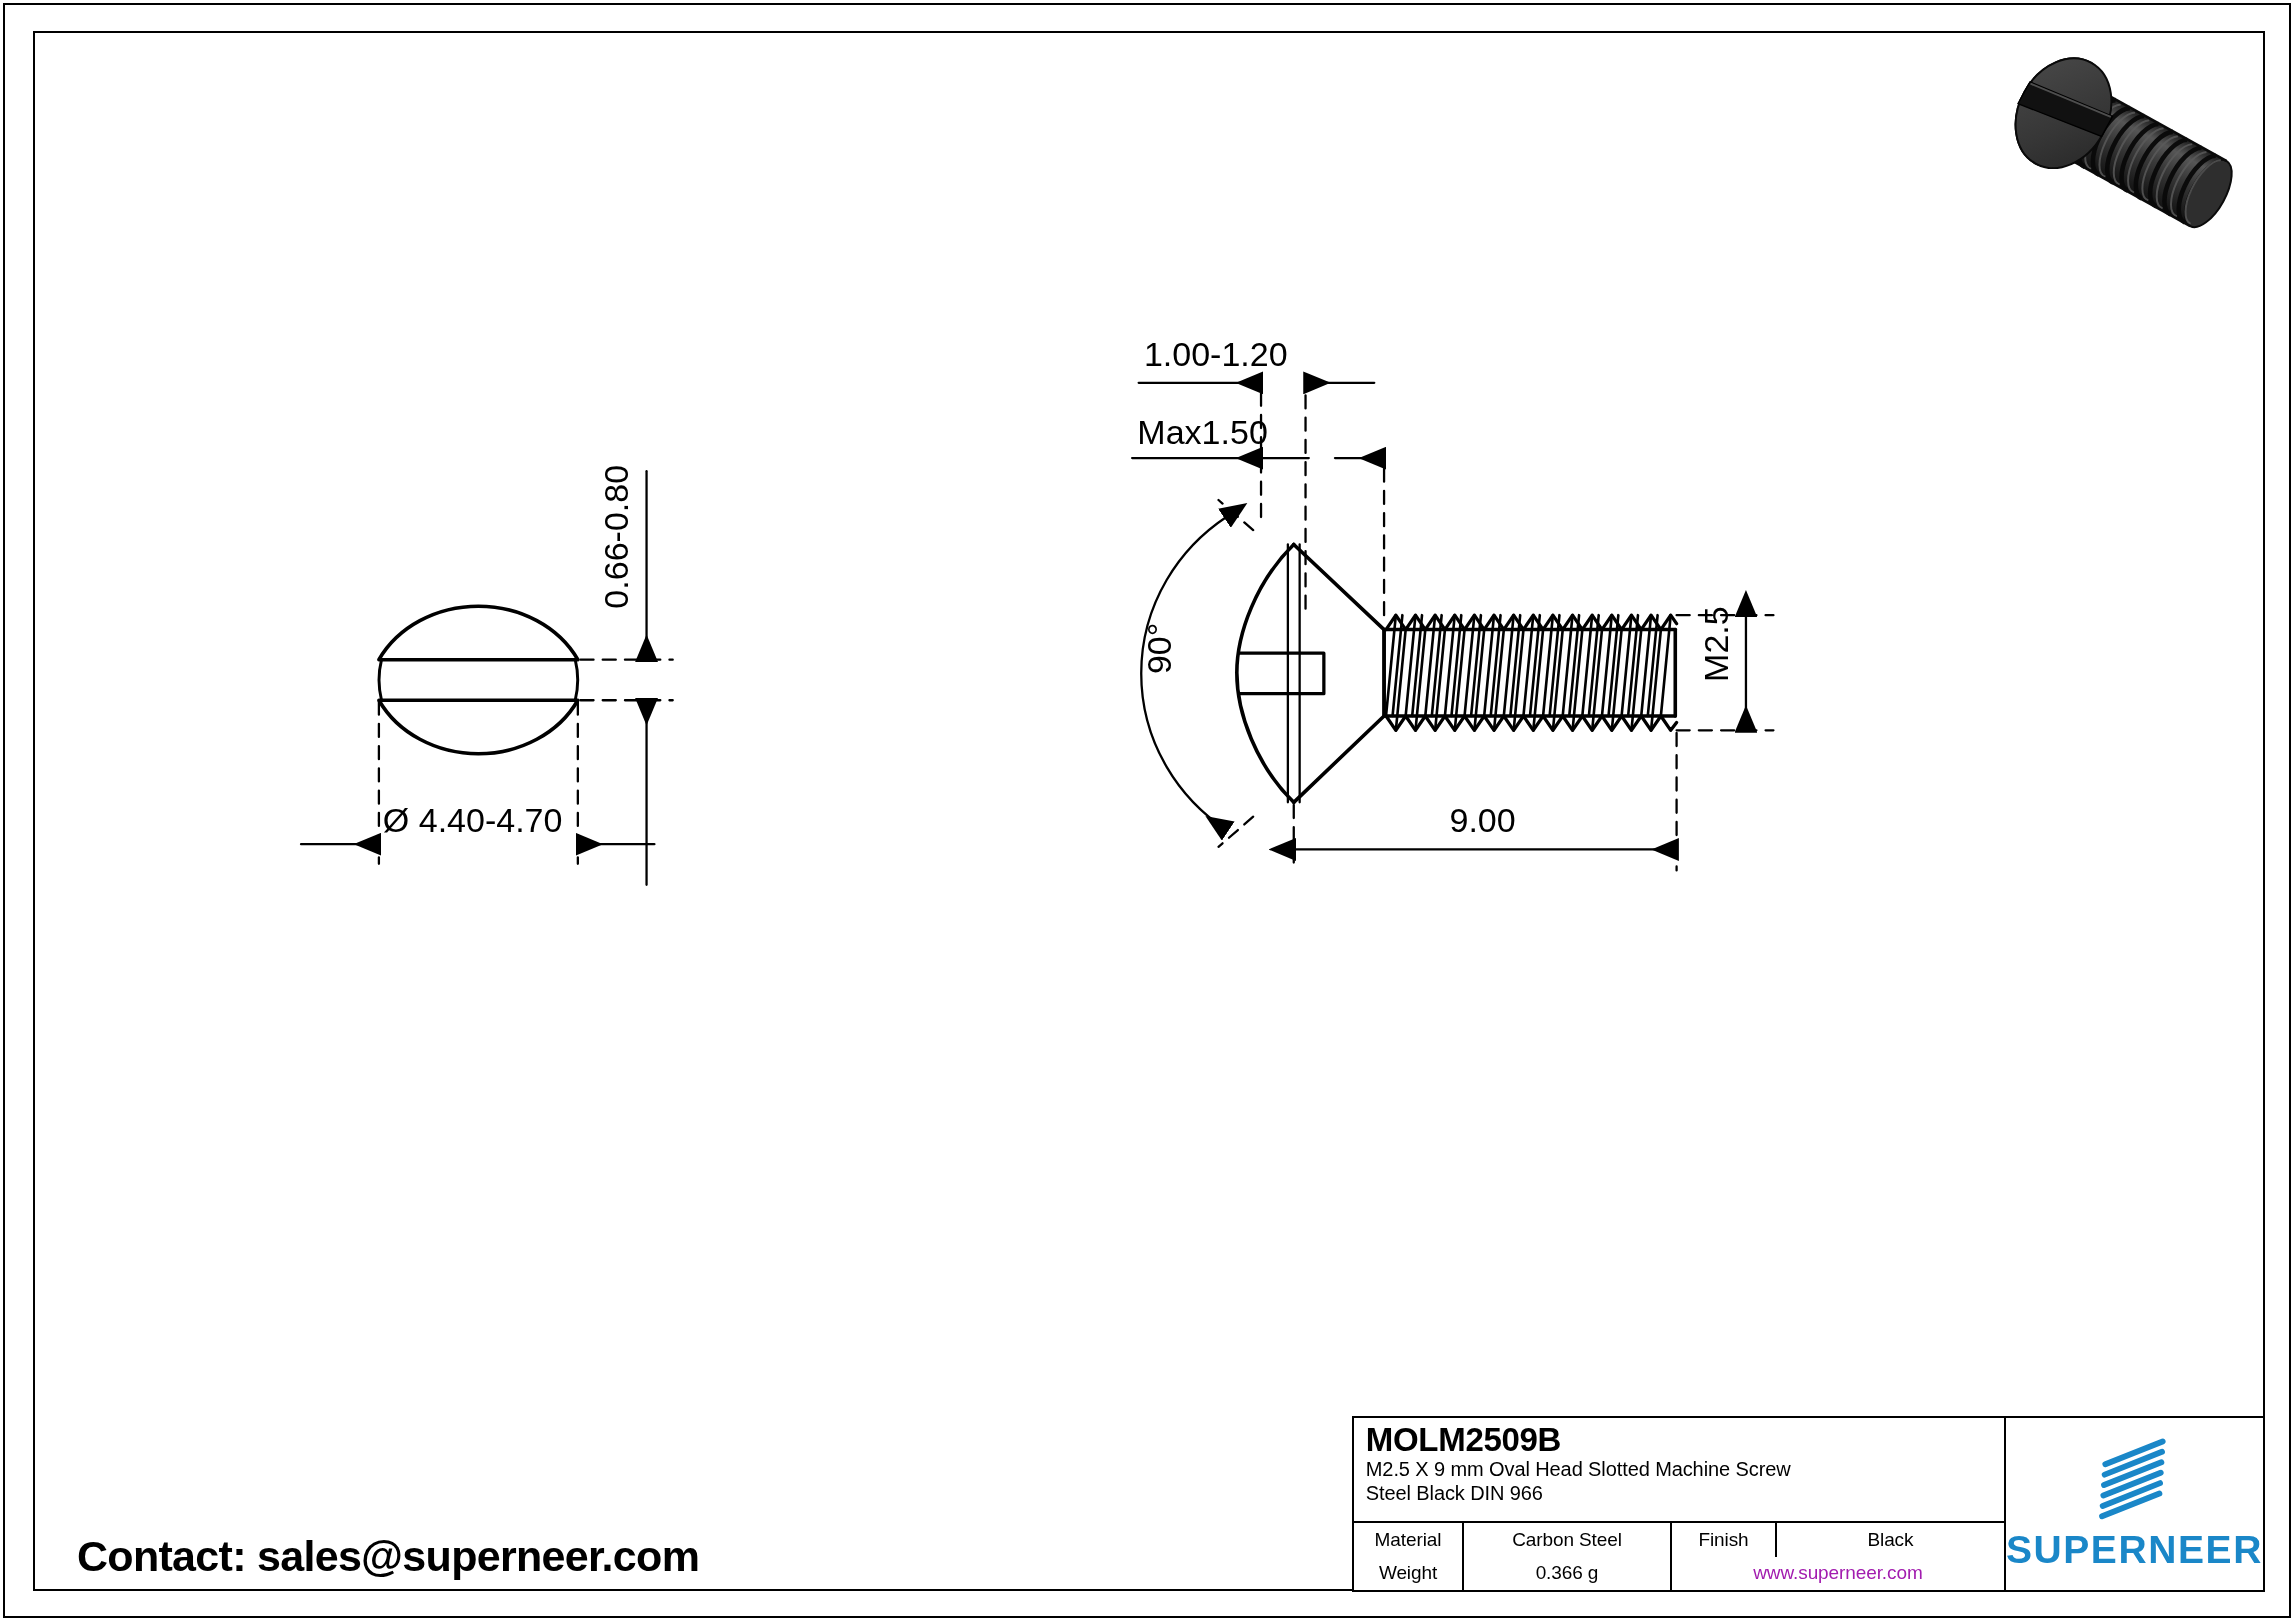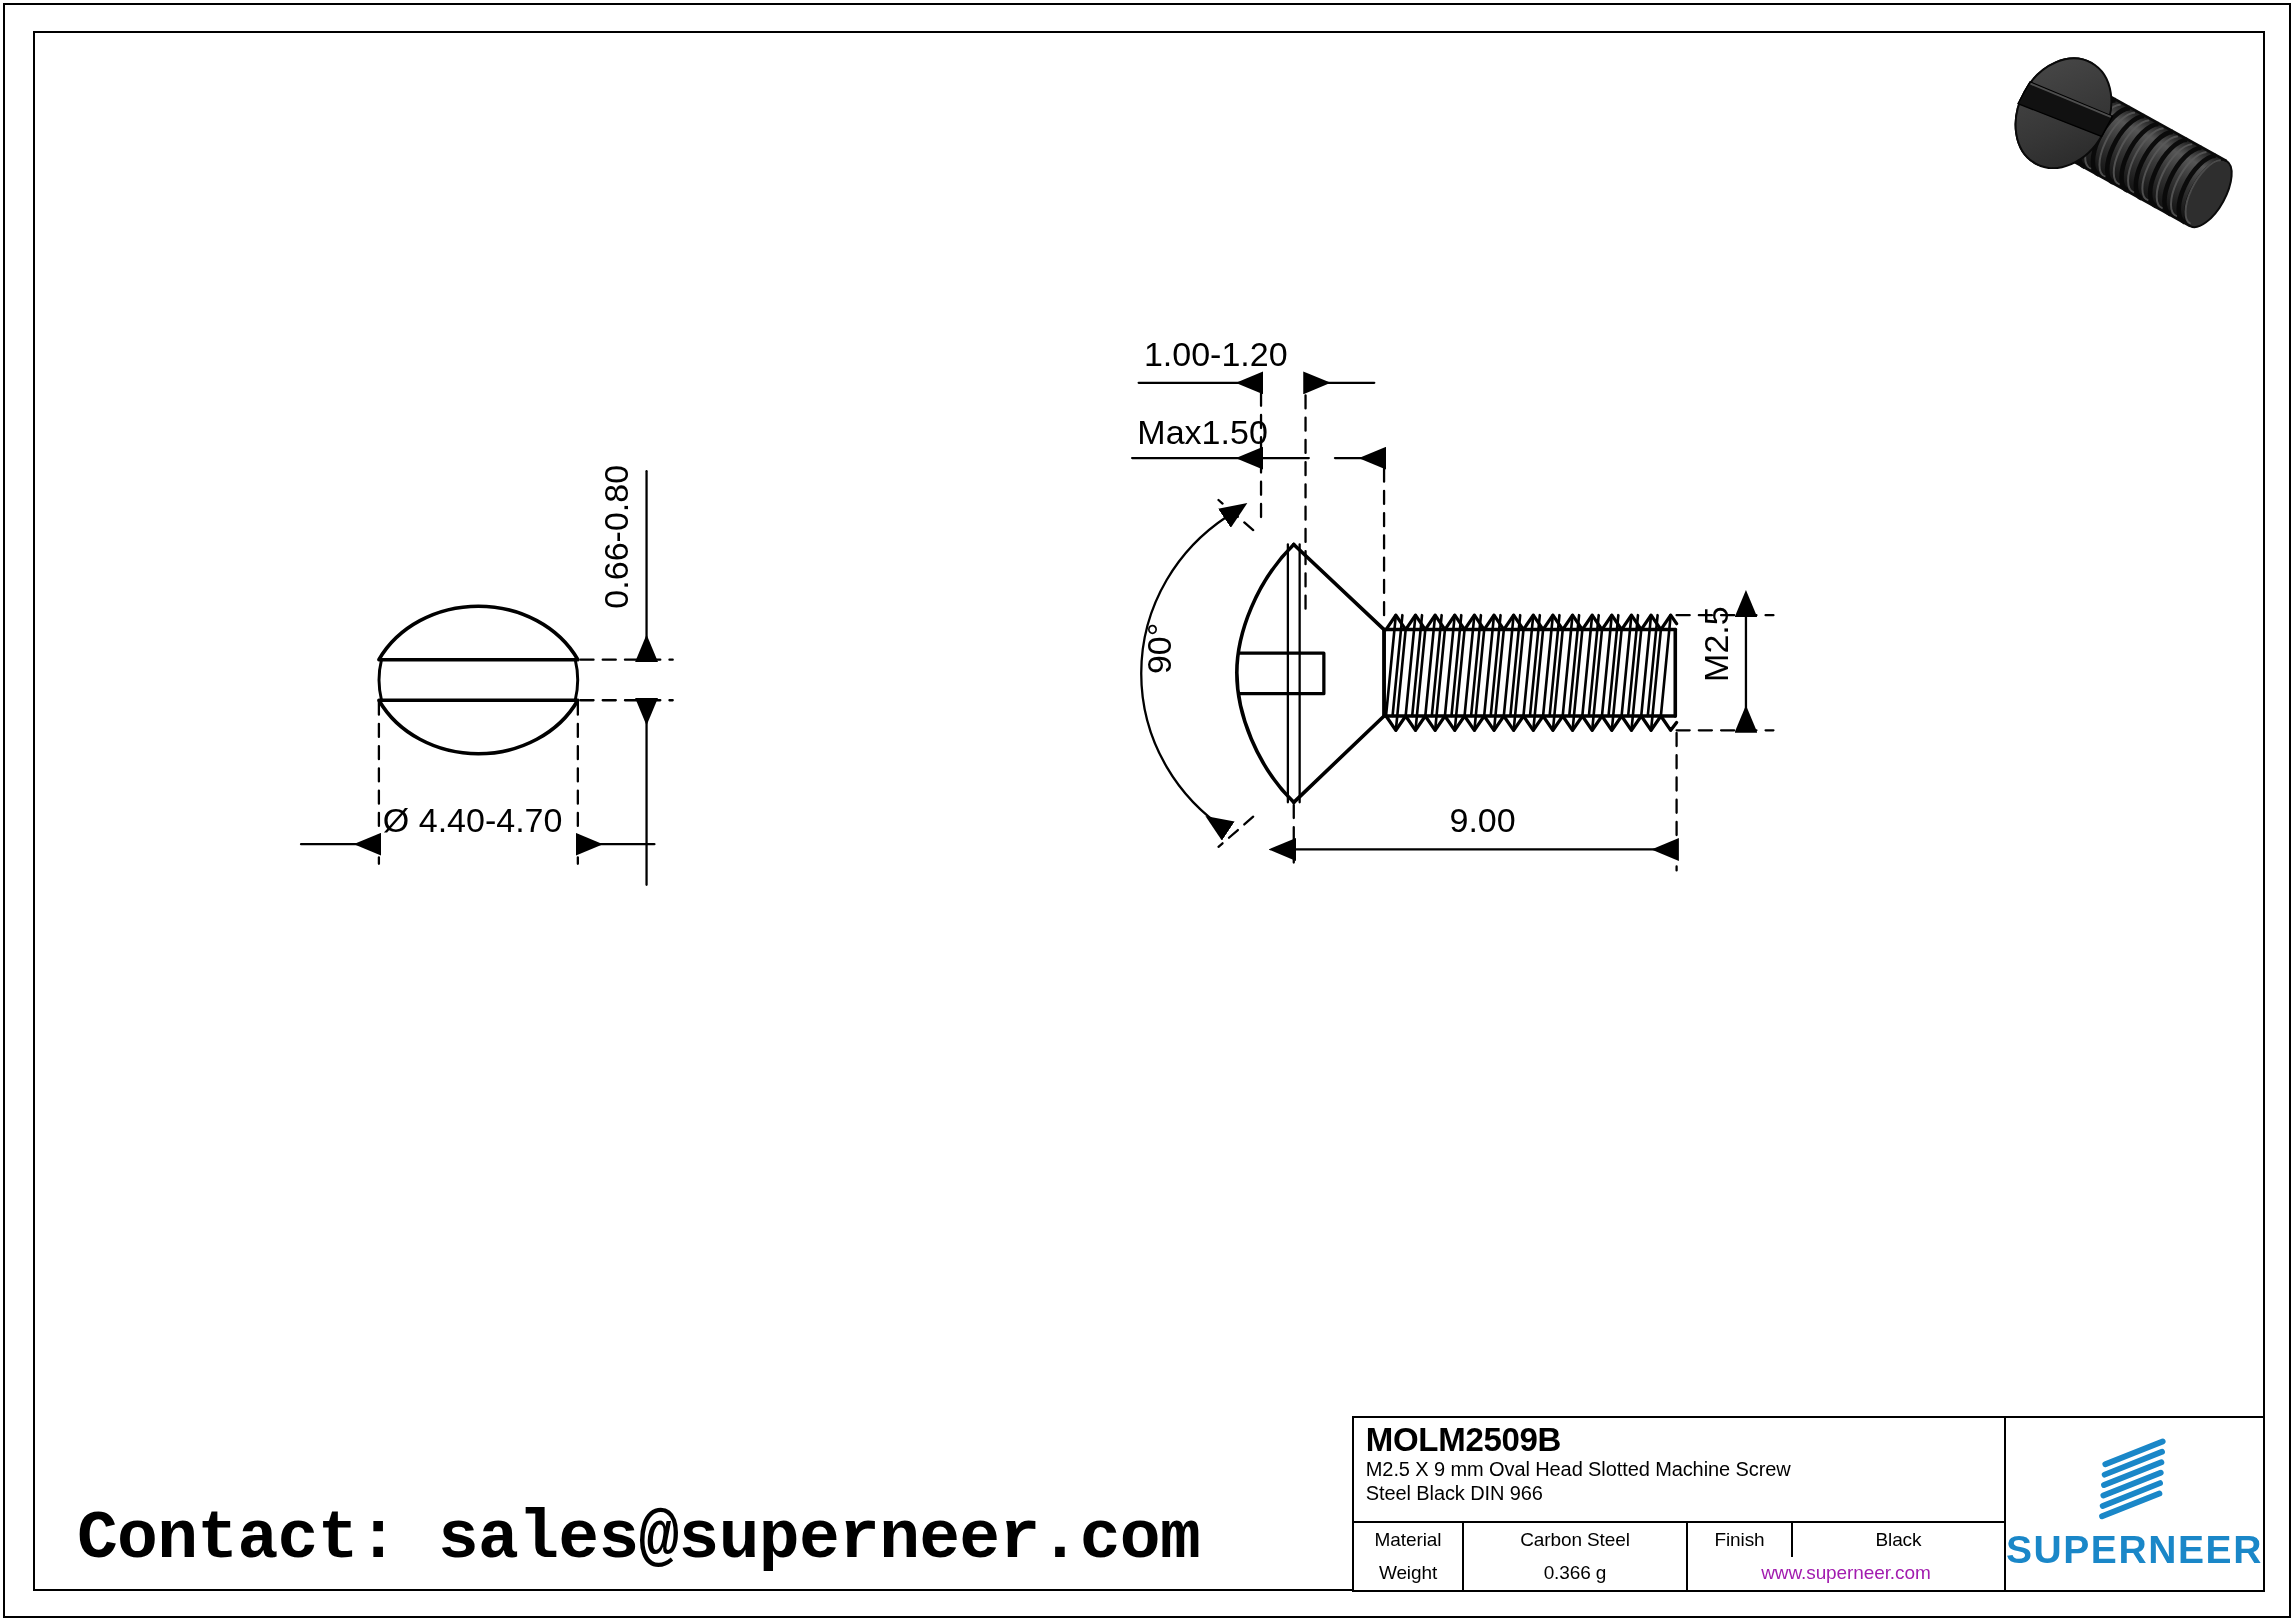--- a/index.html
+++ b/index.html
@@ -45,26 +45,26 @@
     position: absolute;
     left: 0; top: 0;
     width: 2295px; height: 1623px;
     pointer-events: none;
   }
 
   
   #contact-line {
     position: absolute;
     left: 77px;
-    top: 1500px;
-    font-size: 68px;
+    top: 1532px;
+    font-size: 43px;
     font-weight: bold;
     letter-spacing: -0.7px;
     white-space: nowrap;
-    font-family: Liberation Mono, monospace;
+    font-family: Liberation Sans, sans-serif;
   }
 
   
   #title-block {
     position: absolute;
     left: 1352px;
     top: 1416px;
     width: 913px;
     height: 176px;
     display: flex;
@@ -106,21 +106,21 @@
     height: 100%;
     display: flex;
     align-items: center;
     justify-content: center;
     font-size: 19px;
     box-sizing: border-box;
     letter-spacing: -0.1px;
   }
   .tb-cell.divider { border-right: 2px solid #000; }
   .c-label  { width: 110px; }
-  .c-value  { width: 224px; }
+  .c-value  { width: 208px; }
   .c-label2 { width: 105px; }
   .c-value2 { flex: 1 1 auto; }
   .c-wide   { flex: 1 1 auto; }
   .link-blue { color: #a21caf; }
 
   #title-block-right {
     flex: 1 1 auto;
     border: 2px solid #000;
     border-left: none;
     box-sizing: border-box;

